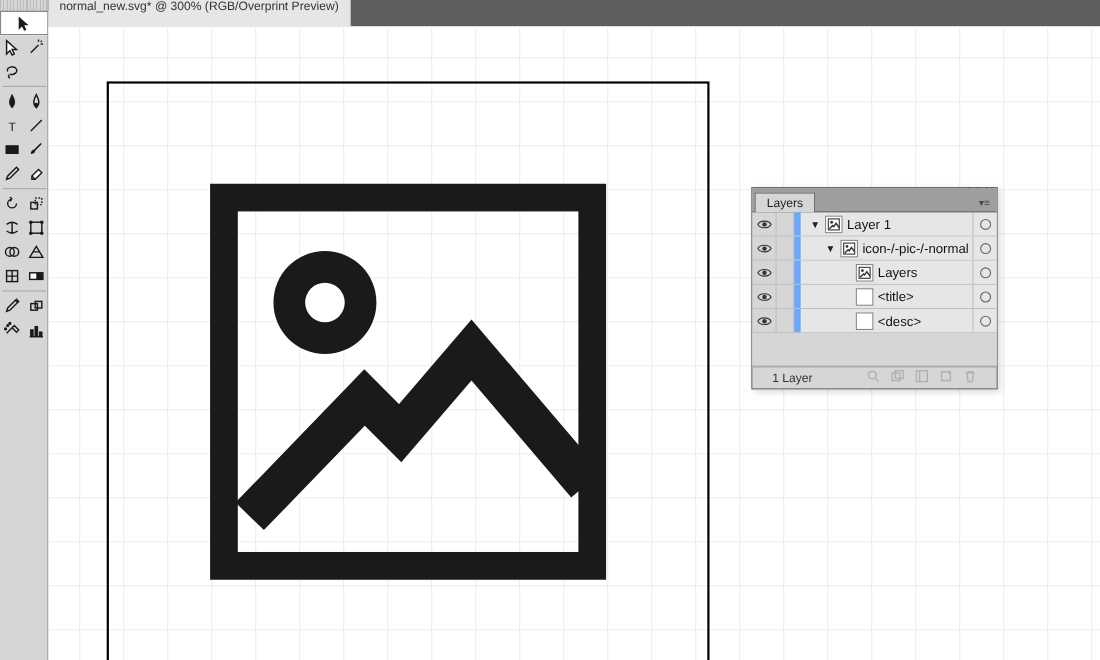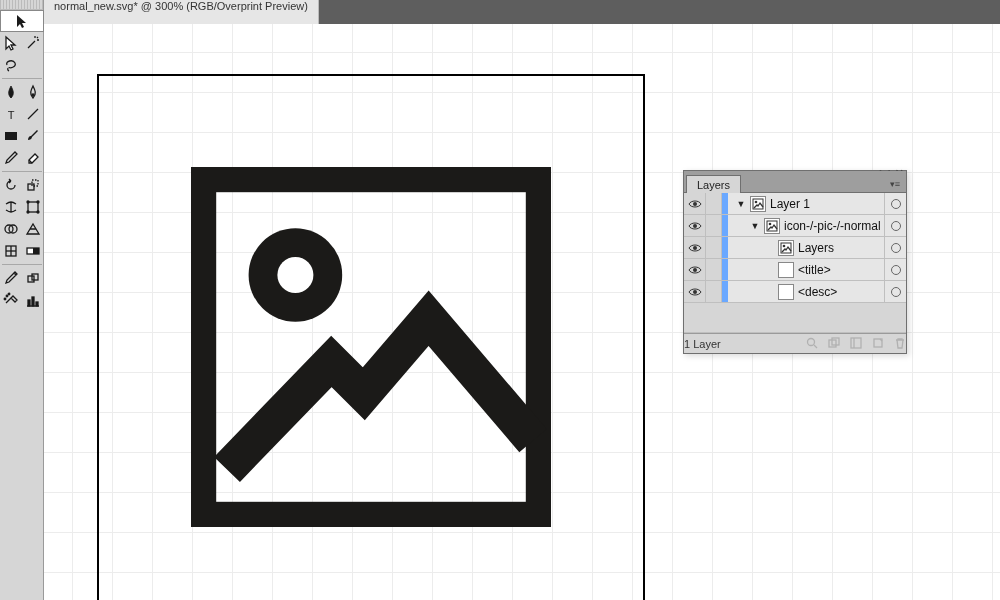--- a/index.html
+++ b/index.html
@@ -53,21 +53,21 @@
 .indent { display: inline-block; }
 .thumb { width: 16px; height: 16px; background: #fff; border: 1px solid #888; display: flex; align-items: center; justify-content: center; }
 .thumb.blank { background: #fff; }
 .thumb svg { width: 12px; height: 12px; }
 .eye svg { width: 14px; height: 10px; }
 .target-ring { width: 10px; height: 10px; border: 1px solid #666; border-radius: 50%; }
 .layer-label { color: #111; font-size: 12px; }
 
 #layers-rows .empty { height: 30px; background: #d6d6d6; border-bottom: 1px solid #bfbfbf; }
 
-#layers-footer { display: flex; align-items: center; height: 20px; padding: 0 0; gap: 10px; border-top: 1px solid #9a9a9a; color: #333; }
+#layers-footer { display: flex; align-items: center; height: 20px; padding: 0 18px; gap: 10px; border-top: 1px solid #9a9a9a; color: #333; }
 #layers-footer .count { flex: 0 0 auto; font-size: 11px; }
 #layers-footer .ftr-icons { margin-left: auto; display: flex; gap: 10px; color: #555; }
 #layers-footer .ftr-icons span, #layers-footer .ftr-icons svg { opacity: .5; }
 #layers-footer .ftr-icons svg { width: 12px; height: 12px; fill: none; stroke: #444; stroke-width: 1.3; }
 </style>
 </head>
 <body>
 
 <div id="tabbar">
   <div class="doc-tab">

